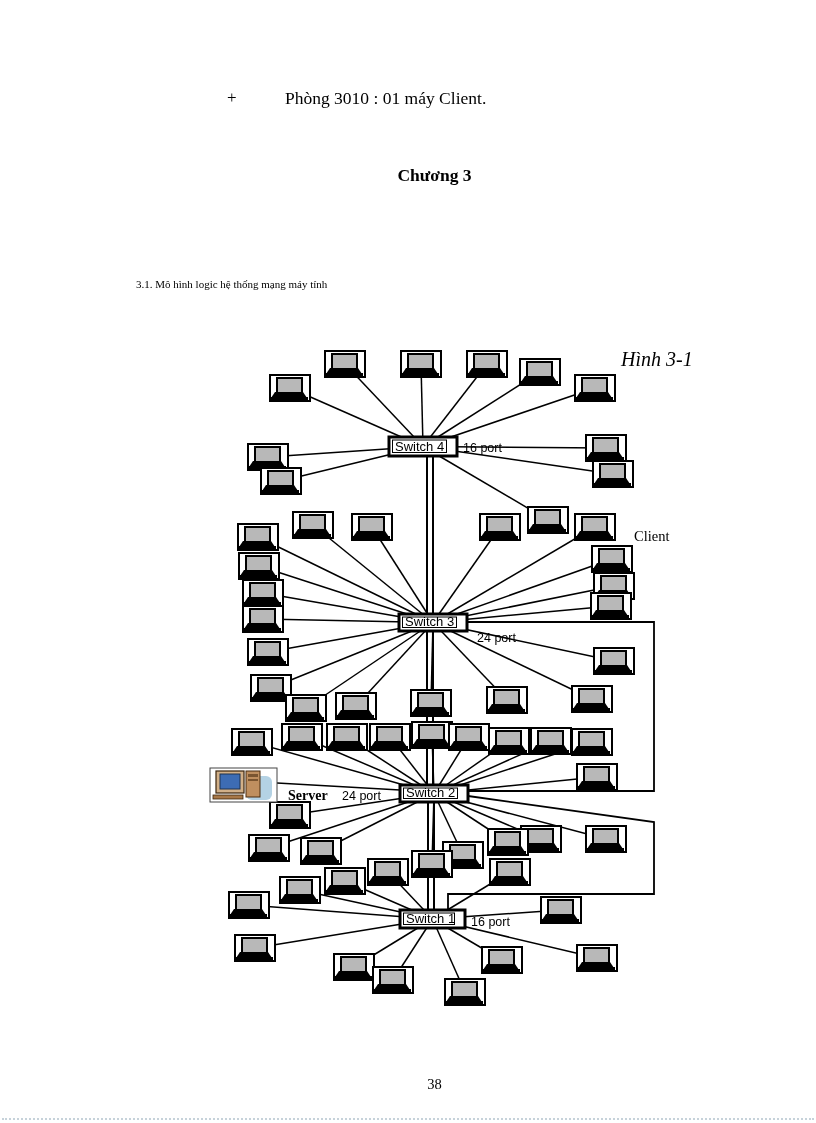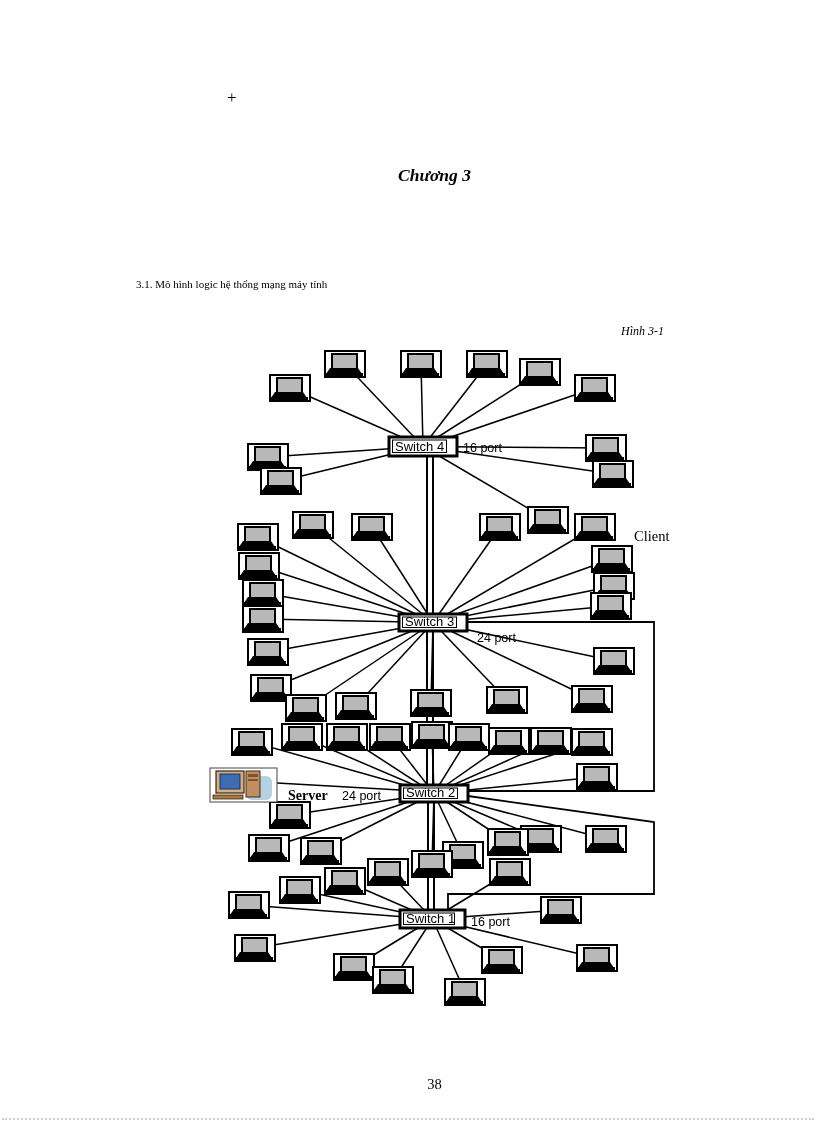--- a/index.html
+++ b/index.html
@@ -5,28 +5,28 @@
   html,body { margin:0; padding:0; background:#fff; }
   .page {
     position:relative; width:816px; height:1123px; background:#fff;
     font-family:"Liberation Serif", serif; color:#000; overflow:hidden;
   }
   .abs { position:absolute; white-space:nowrap; }
   .bullet-marker { left:227px; top:88px; font-size:17px; }
   .bullet-text   { left:285px; top:88px; font-size:17.5px; }
   .chapter-label {
     left:103px; top:165px; width:663px; text-align:center;
-    font-size:17.5px; font-weight:bold; font-style:italic;
+    font-size:17.5px; font-weight:bold; 
   }
   .chapter-title {
     left:103px; top:203px; width:663px; text-align:center;
     font-size:17.5px; font-weight:bold; letter-spacing:0.2px;
   }
   .section-heading { left:136px; top:278px; font-size:11px; font-weight:normal; }
-  .figure-label { left:621px; top:324px; font-size:12px; font-style:italic; }
+  .figure-label { left:621px; top:348px; font-size:20px; font-style:italic; }
   .page-number { left:103px; top:1044px; width:663px; text-align:center; font-size:14.5px;margin-top:32px; }
   .bottom-rule { left:2px; right:2px; top:1118px; border-top:2px dotted #c6d2da; height:0; }
   #diagram-svg { position:absolute; left:0; top:0; }
 </style>
 </head>
 <body>
 
 <div class="page">
 
   <svg id="diagram-svg" width="816" height="1123" viewBox="0 0 816 1123">
@@ -493,20 +493,21 @@
         <rect x="400" y="910" width="65" height="18" fill="#ffffff" stroke="#000000" stroke-width="3"></rect>
         <rect x="403.5" y="913" width="51" height="11.5" fill="#ffffff" stroke="#000000" stroke-width="1"></rect>
         <text x="406" y="922.5" font-size="13" font-family="&quot;Liberation Sans&quot;, sans-serif" fill="#000000">Switch 1</text>
         <text x="471" y="926" font-size="12.5" font-family="&quot;Liberation Sans&quot;, sans-serif" fill="#000000">16 port</text>
       </g>
       <text x="288" y="800" font-size="14" font-weight="bold" font-family="&quot;Liberation Serif&quot;, serif" fill="#000000">Server</text>
       <text x="634" y="541" font-size="14.5" font-family="&quot;Liberation Serif&quot;, serif" fill="#000000">Client</text>
     </svg>
 
   <span class="abs bullet-marker">+</span>
+  <span class="abs bullet-text">Phòng 3010 : 01 máy Client.</span>
 
   <div class="abs chapter-label">Chương 3</div>
 
 
   <div class="abs section-heading">3.1. Mô hình logic hệ thống mạng máy tính</div>
 
   <div class="abs figure-label">Hình 3-1</div>
 
   <div class="abs page-number">38</div>
 

